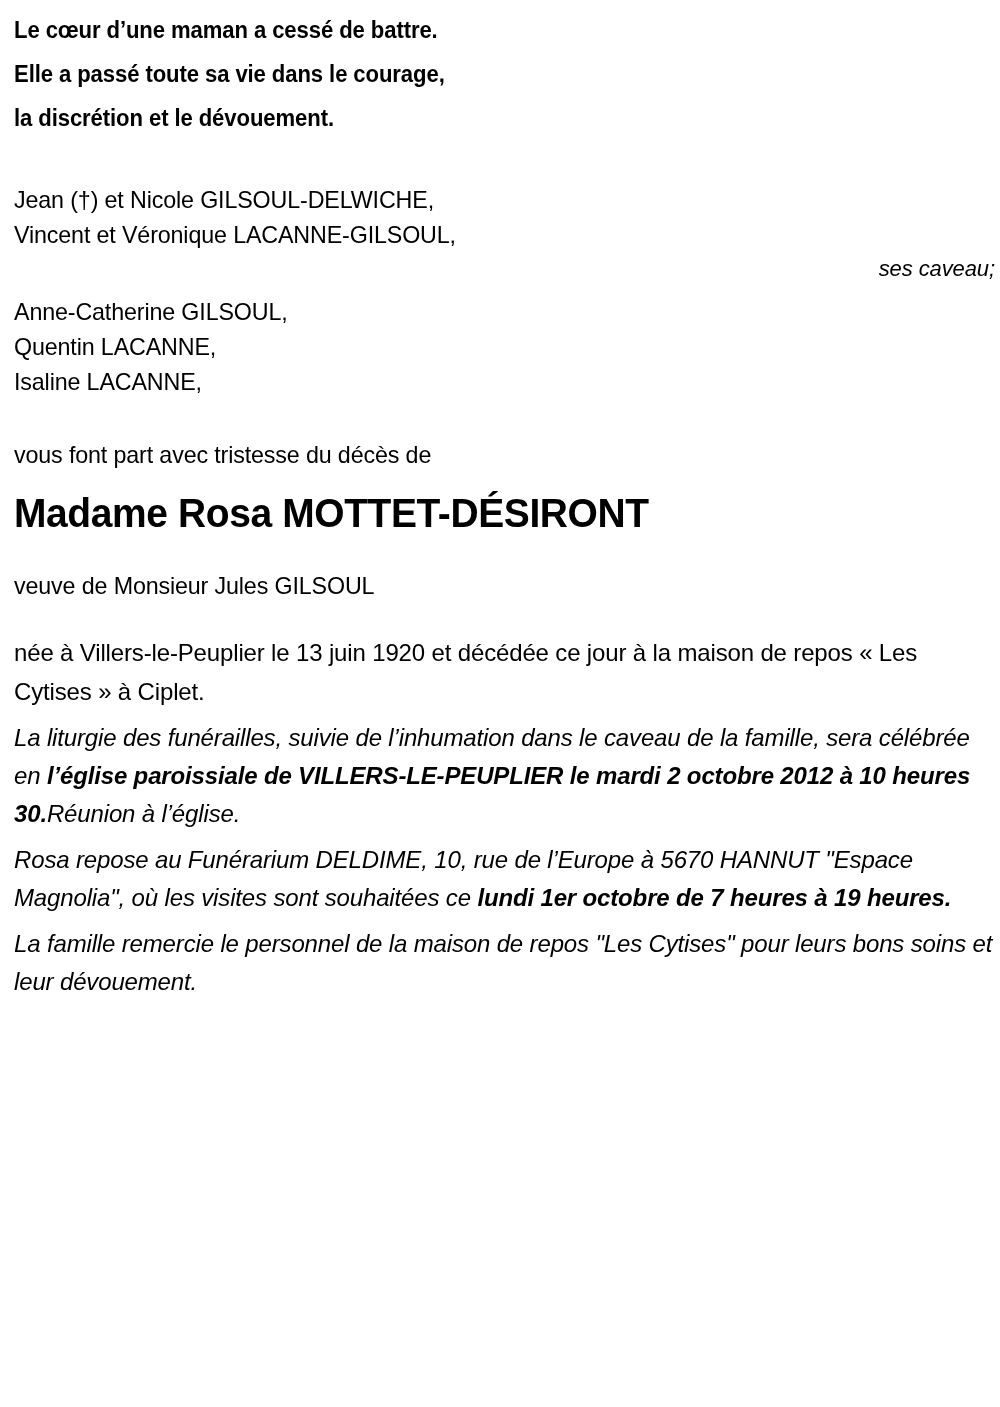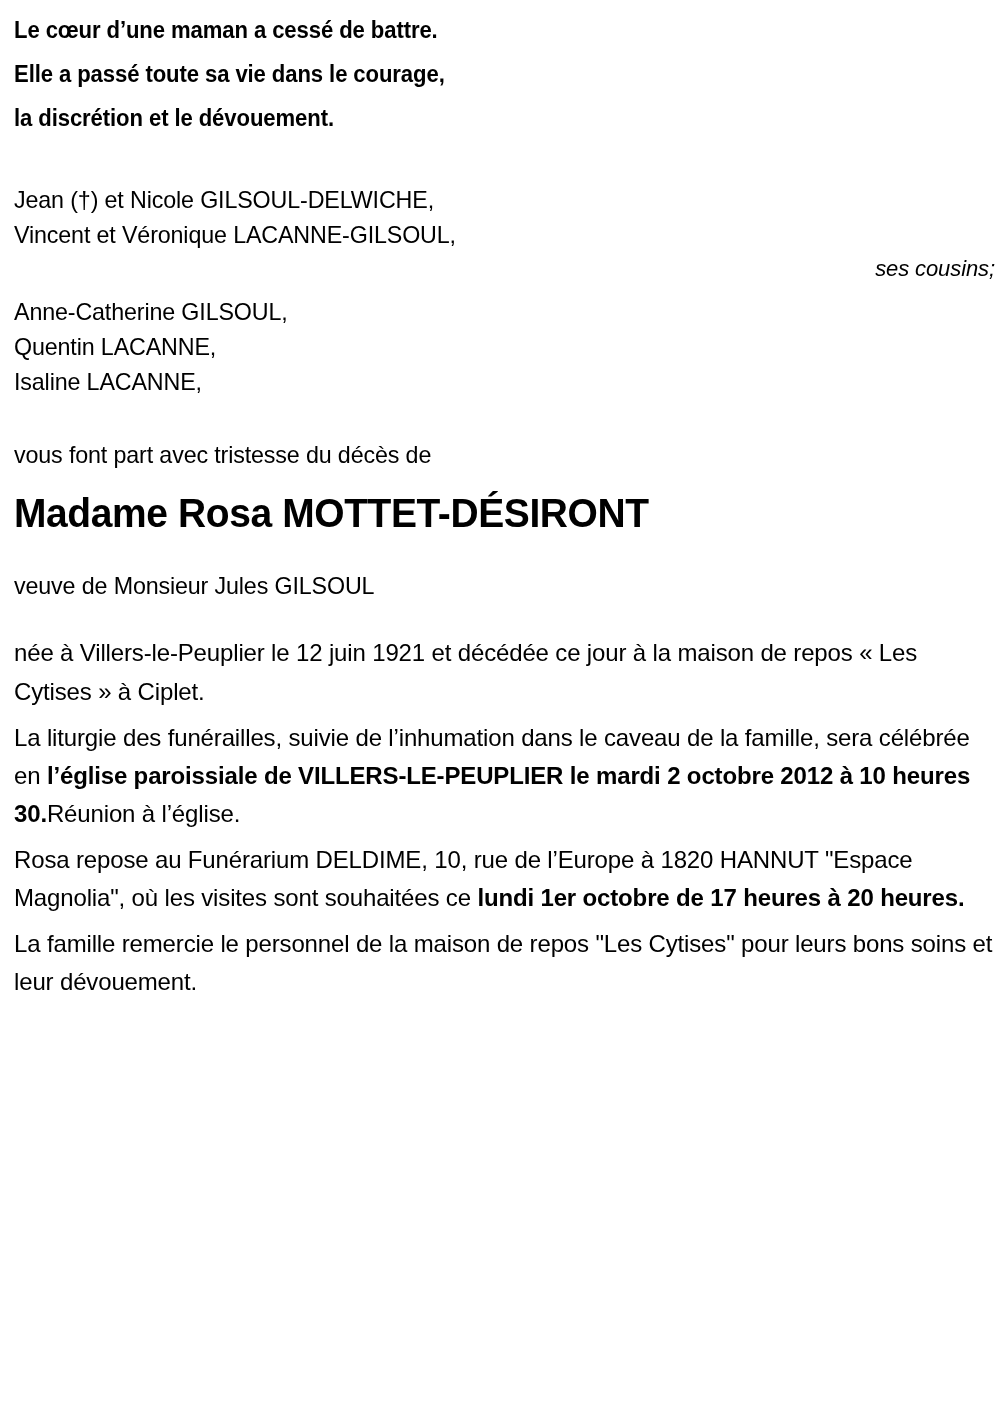--- a/index.html
+++ b/index.html
@@ -89,40 +89,40 @@
     width: 978px;
     margin: 0;
     text-align: left;
   }
   .para b, .para strong {
     font-weight: 700;
   }
   .nowrap-para {
     width: 990px;
   }
-  .tight { line-height: 38px; }
+  .tight { line-height: 38px; font-style: italic; }
 </style>
 </head>
 <body>
 
 <div class="page">
   <div class="content">
 
     <div class="verse">
       <div class="verse-line">Le cœur d’une maman a cessé de battre.</div>
       <div class="verse-line">Elle a passé toute sa vie dans le courage,</div>
       <div class="verse-line">la discrétion et le dévouement.</div>
     </div>
 
     <div class="spacer-lg"></div>
 
     <div>
       <div class="body-line">Jean (†) et Nicole GILSOUL-DELWICHE,</div>
       <div class="body-line">Vincent et Véronique LACANNE-GILSOUL,</div>
-      <div class="rel-label">ses cousins;</div>
+      <div class="rel-label">ses caveau;</div>
     </div>
 
     <div class="spacer-xs"></div>
 
     <div>
       <div class="body-line">Anne-Catherine GILSOUL,</div>
       <div class="body-line">Quentin LACANNE,</div>
       <div class="body-line">Isaline LACANNE,</div>
     </div>
 
@@ -136,29 +136,29 @@
     <div class="spacer-sm"></div>
 
     <div class="deceased-name">Madame Rosa MOTTET-DÉSIRONT</div>
 
     <div class="spacer-md"></div>
 
     <div class="body-line">veuve de Monsieur Jules GILSOUL</div>
 
     <div class="spacer-md"></div>
 
-    <p class="para">née à Villers-le-Peuplier le 12 juin 1921 et décédée ce jour à la maison de repos « Les Cytises » à Ciplet.</p>
+    <p class="para">née à Villers-le-Peuplier le 13 juin 1920 et décédée ce jour à la maison de repos « Les Cytises » à Ciplet.</p>
 
     <div class="spacer-xs"></div>
 
     <p class="para tight"><span>La liturgie des funérailles, suivie de l’inhumation dans le caveau de la famille, sera célébrée en </span><b>l’église paroissiale de VILLERS-LE-PEUPLIER le mardi 2 octobre 2012 à 10 heures 30.</b><span>Réunion à l’église.</span></p>
 
     <div class="spacer-xs"></div>
 
-    <p class="para tight"><span>Rosa repose au Funérarium DELDIME, 10, rue de l’Europe à 1820 HANNUT "Espace Magnolia", où les visites sont souhaitées ce </span><b>lundi 1er octobre de 17 heures à 20 heures.</b></p>
+    <p class="para tight"><span>Rosa repose au Funérarium DELDIME, 10, rue de l’Europe à 5670 HANNUT "Espace Magnolia", où les visites sont souhaitées ce </span><b>lundi 1er octobre de 7 heures à 19 heures.</b></p>
 
     <div class="spacer-xs"></div>
 
     <p class="para tight nowrap-para">La famille remercie le personnel de la maison de repos "Les Cytises" pour leurs bons soins et leur dévouement.</p>
 
     <div class="spacer-xs"></div>
 
 
   </div>
 </div>

